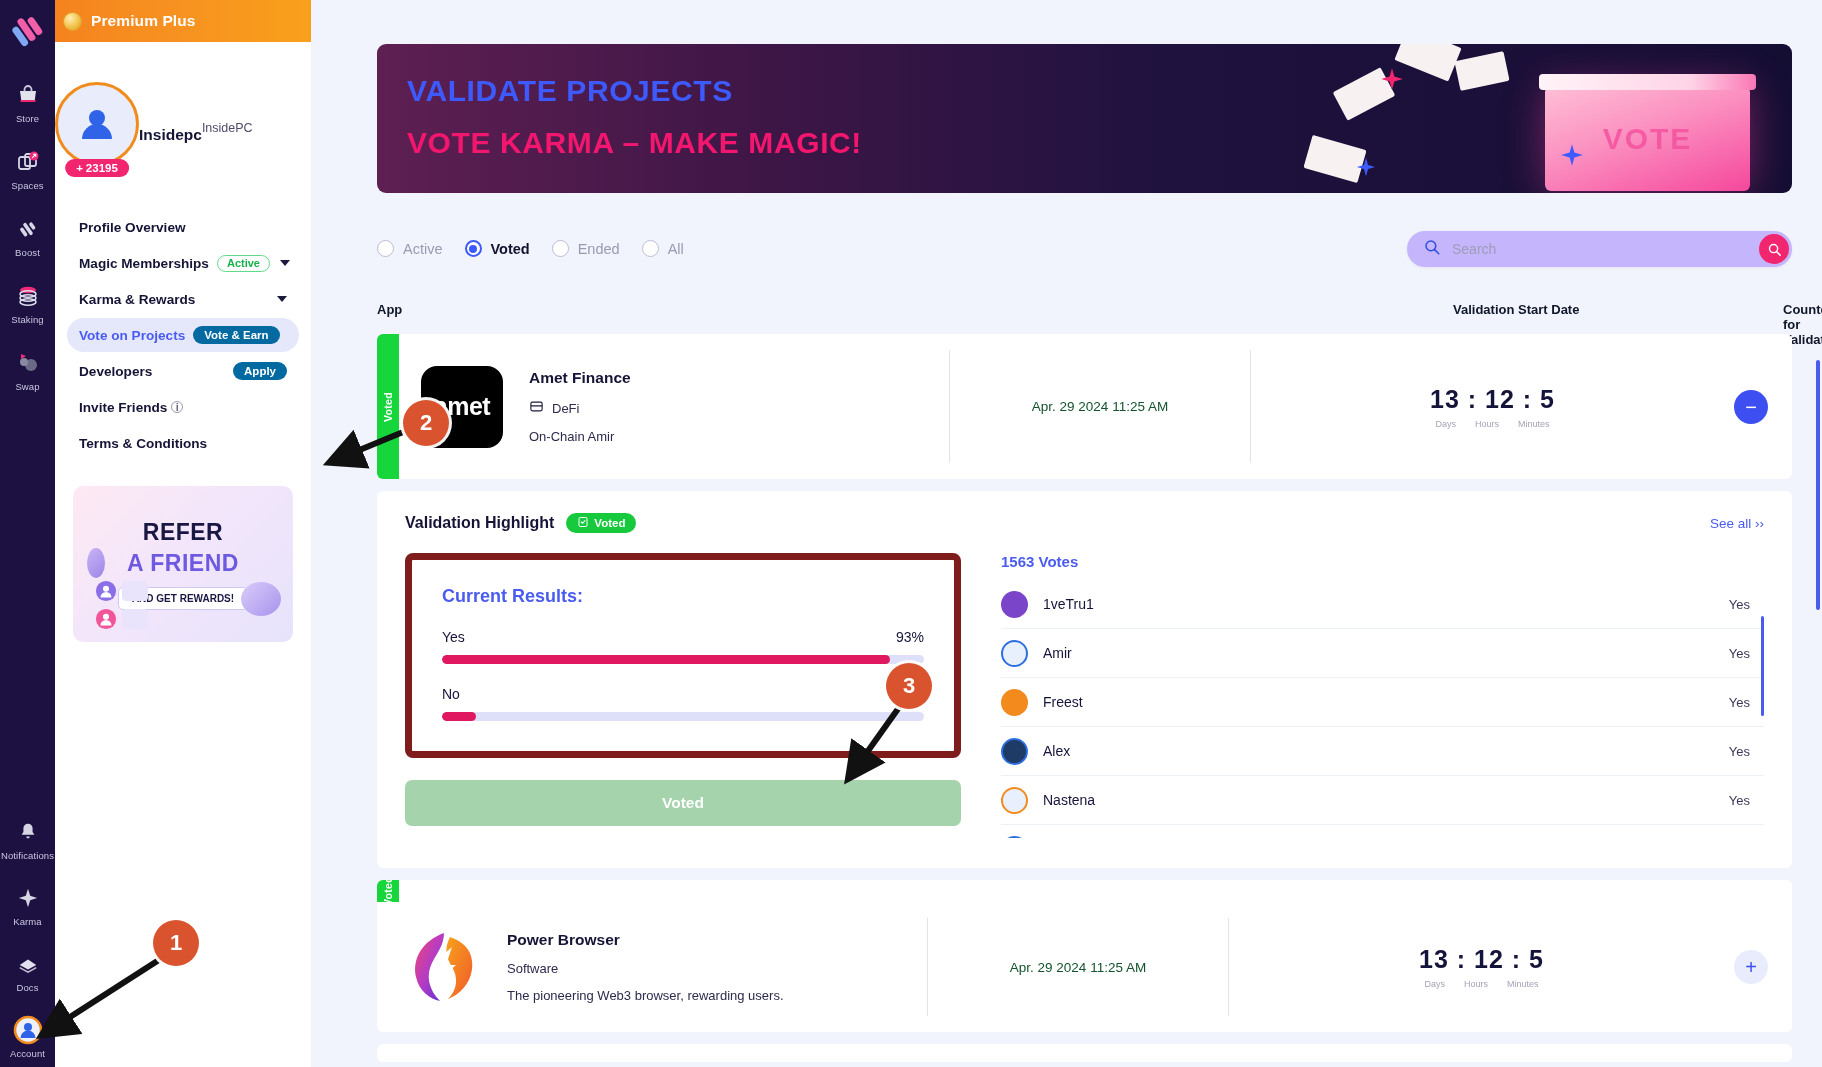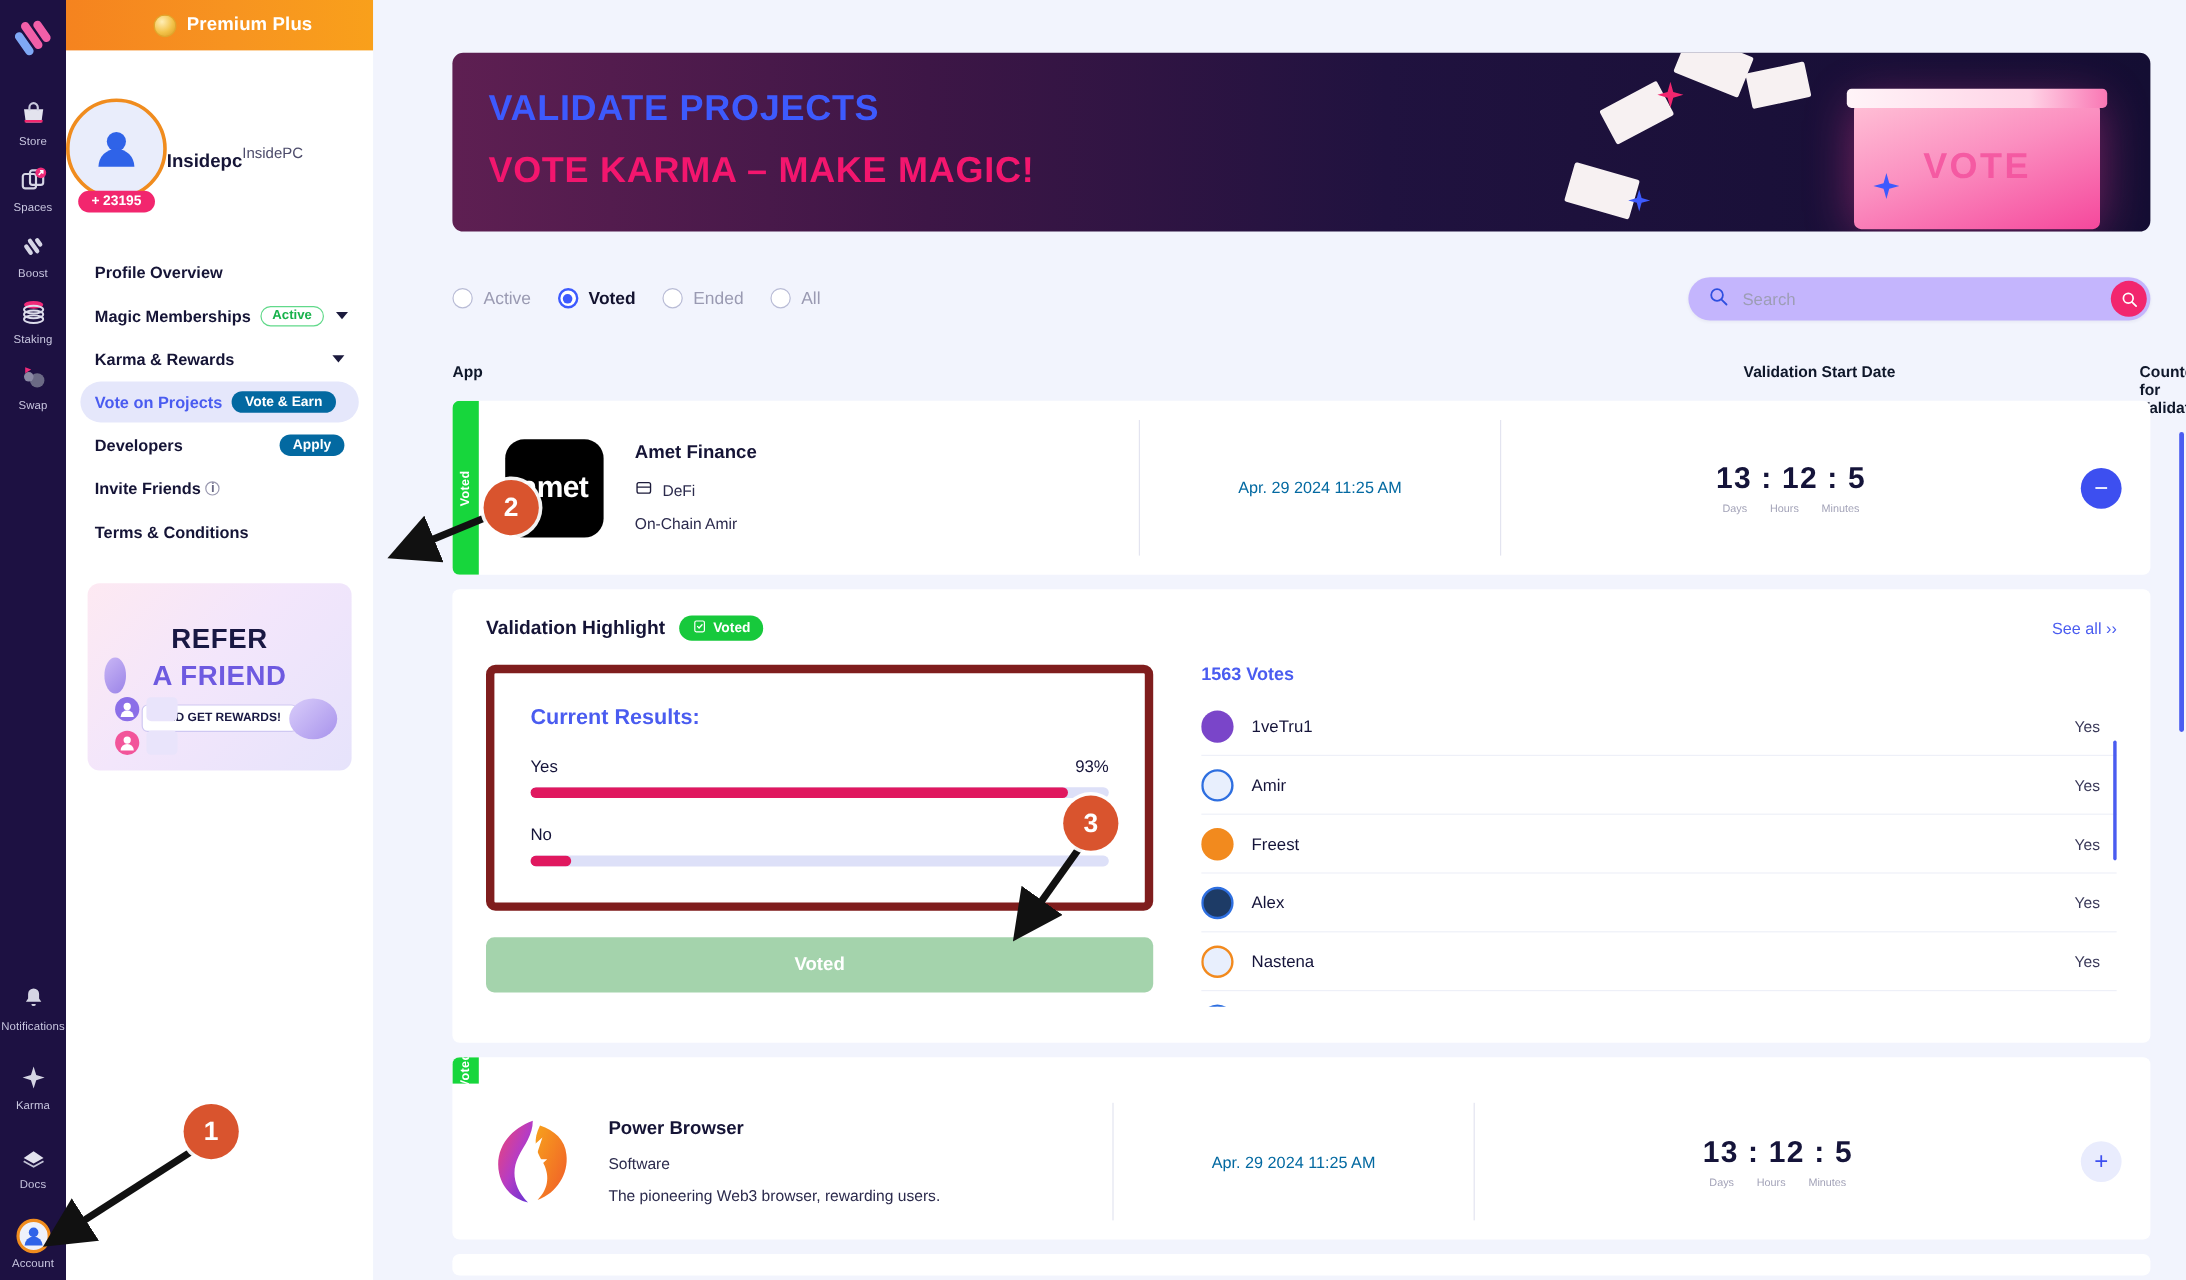--- a/index.html
+++ b/index.html
@@ -12,35 +12,35 @@
   body { display: flex; position: relative; }
 
   
   .rail {
     width: 55px; height: 1067px; flex: 0 0 55px;
     background: #1d1142;
     display: flex; flex-direction: column; align-items: center;
     position: relative;
   }
   .rail-logo { margin-top: 12px; width: 38px; height: 38px; position: relative; }
-  .rail-items-top { margin-top: 30px; display: flex; flex-direction: column; gap: 11px; width: 100%; align-items: flex-end; }
+  .rail-items-top { margin-top: 30px; display: flex; flex-direction: column; gap: 23px; width: 100%; align-items: flex-end; }
   .rail-items-bot { position: absolute; bottom: 8px; display: flex; flex-direction: column; gap: 22px; width: 100%; align-items: center; }
   .rail-item { display: flex; flex-direction: column; align-items: center; gap: 3px; width: 55px; cursor: pointer; }
   .rail-ico { width: 30px; height: 30px; display: flex; align-items: center; justify-content: center; position: relative; }
   .rail-lbl { font-size: 9.5px; color: #c9c7e0; letter-spacing: .1px; }
 
   
   .sidebar {
     width: 256px; flex: 0 0 256px; height: 1067px;
     background: #ffffff; position: relative;
     display: flex; flex-direction: column;
   }
   .premium-bar {
     height: 42px; background: linear-gradient(90deg,#f5831f 0%,#f79420 55%,#f9a01b 100%);
-    display: flex; align-items: center; gap: 9px; padding-left: 22px; justify-content: center;
+    display: flex; align-items: center; gap: 9px; padding-left: 8px;
   }
   .premium-coin {
     width: 19px; height: 19px; border-radius: 50%;
     background: radial-gradient(circle at 35% 30%, #ffe9a8, #e8a game);
     background: radial-gradient(circle at 35% 30%, #ffeeb5 0%, #f3c34a 55%, #d99a22 100%);
     border: 1.5px solid #e0a62d;
   }
   .premium-txt { color: #ffffff; font-size: 15.5px; font-weight: bold; letter-spacing: .1px; }
 
   .profile { padding-top: 40px; display: flex; flex-direction: row; align-items: center; }
@@ -149,21 +149,21 @@
                        font-weight: bold; letter-spacing:.3px; display:flex; align-items:center; gap:4px;}
   .card-body { flex: 1 1 auto; display: flex; align-items: center; position: relative; }
   .applogo { width: 82px; height: 82px; border-radius: 16px; margin-left: 22px; flex:0 0 82px;
              display:flex;align-items:center;justify-content:center; overflow:hidden;}
   .applogo.amet { background: #000; color:#fff; font-size: 25px; font-weight: bold; letter-spacing:-.5px;}
   .appinfo { margin-left: 26px; display:flex; flex-direction: column; gap: 12px; width: 420px; }
   .appname { font-size: 15.5px; font-weight: bold; color: #151436; }
   .appcat { font-size: 13px; color: #2c2b4d; display:flex; align-items:center; gap: 8px;}
   .appdesc { font-size: 13px; color: #2c2b4d; }
   .vsep { width: 1px; background: #e3e4f0; align-self: stretch; margin: 16px 0; }
-  .datecell { width: 300px; text-align: center; font-size: 13.5px; color: #0369a1; }
+  .datecell { width: 300px; text-align: center; font-size: 13.5px; color: #14532d; }
   .countcell { flex:1; display:flex; flex-direction: column; align-items: center; }
   .cd-nums { font-size: 25px; font-weight: bold; color: #15143a; letter-spacing: 1px; }
   .cd-lbls { margin-top: 5px; display: flex; gap: 19px; font-size: 9px; color: #a3a3b8; }
   .round-btn { width: 34px; height: 34px; border-radius: 50%; background:#3d4ff0; color:#fff;
                display:flex;align-items:center;justify-content:center; margin-right: 24px; cursor:pointer;
                font-size: 20px; line-height:1; font-weight: 300;}
   .round-btn.ghost { background: #e9ecfd; color: #3d4ff0; }
 
   .highlight { margin-top: 12px; background:#fff; border-radius: 6px; padding: 22px 28px 30px 28px; position: relative;}
   .hl-head { display:flex; align-items:center; }

